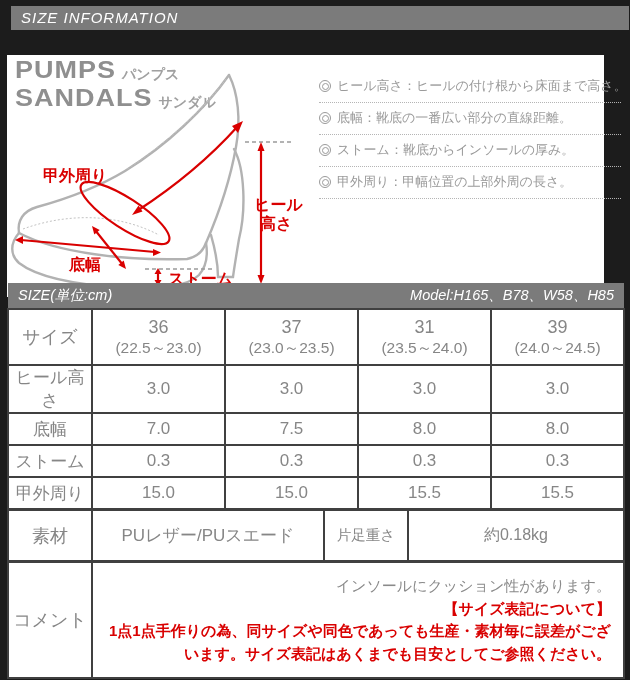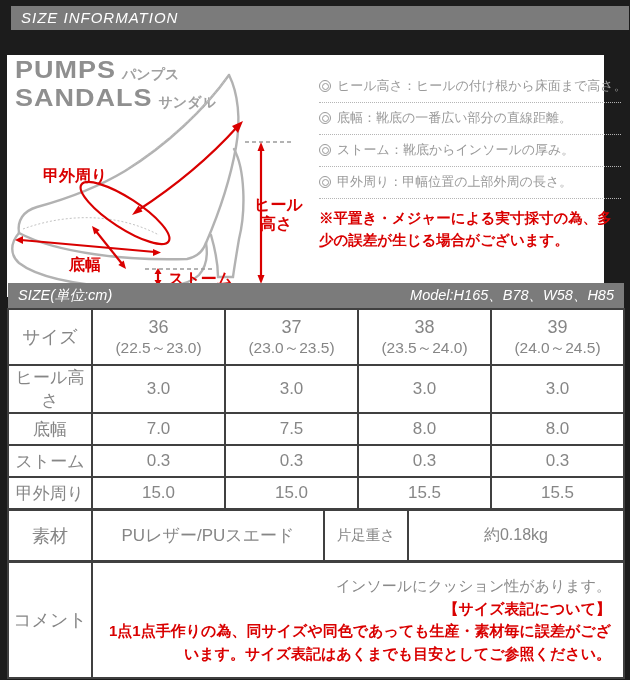--- a/index.html
+++ b/index.html
@@ -177,21 +177,20 @@
       <span>底幅：靴底の一番広い部分の直線距離。</span>
     </div>
     <div class="note-item">
       <span class="dcircle"></span>
       <span>ストーム：靴底からインソールの厚み。</span>
     </div>
     <div class="note-item">
       <span class="dcircle"></span>
       <span>甲外周り：甲幅位置の上部外周の長さ。</span>
     </div>
-    <div class="warning">※平置き・メジャーによる実寸採寸の為、多少の誤差が生じる場合がございます。</div>
   </div>
 </div>
 
 <div class="size-bar">
   <span>SIZE(単位:cm)</span>
   <span>Model:H165、B78、W58、H85</span>
 </div>
 
 <div class="tables">
 
@@ -208,21 +207,21 @@
       <td class="hdr-label">サイズ</td>
       <td>
         <span class="hdr-size">36</span>
         <span class="hdr-range">(22.5～23.0)</span>
       </td>
       <td>
         <span class="hdr-size">37</span>
         <span class="hdr-range">(23.0～23.5)</span>
       </td>
       <td>
-        <span class="hdr-size">38</span>
+        <span class="hdr-size">31</span>
         <span class="hdr-range">(23.5～24.0)</span>
       </td>
       <td>
         <span class="hdr-size">39</span>
         <span class="hdr-range">(24.0～24.5)</span>
       </td>
     </tr>
     <tr class="data-row">
       <td class="row-label">ヒール高さ</td>
       <td>3.0</td>

